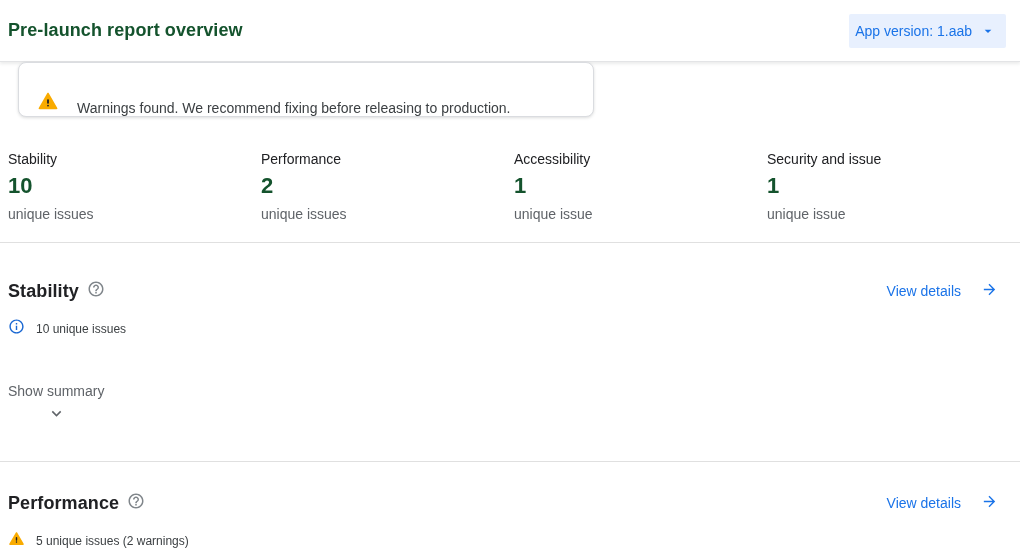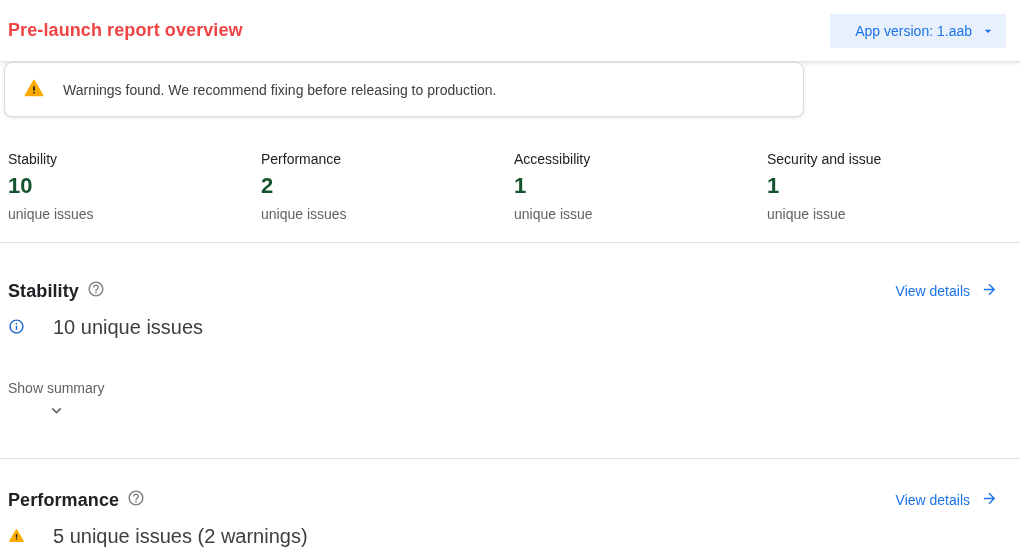--- a/index.html
+++ b/index.html
@@ -20,52 +20,52 @@
     padding: 0 14px 0 8px;
     border-bottom: 1px solid #e3e4e6;
     box-shadow: 0 2px 3px rgba(60,64,67,0.10);
     position: relative;
     z-index: 1;
   }
   .page-title {
     font-size: 18px;
     font-weight: 600;
     letter-spacing: 0.1px;
-    color: #ef4444;
+    color: #14532d;
   }
   .version-btn {
     display: flex;
     align-items: center;
     gap: 8px;
     background: #e8f0fe;
     color: #1a73e8;
     border: none;
     border-radius: 2px;
     height: 34px;
-    padding: 0 10px 0 25px;
+    padding: 0 10px 0 6px;
     font-family: "Liberation Sans", sans-serif;
     font-size: 14px;
     font-weight: 500;
     cursor: pointer;
   }
   .version-btn svg { display: block; }
 
   
   .banner {
     position: relative;
     z-index: 2;
-    margin-left: 4px;
-    width: 800px;
+    margin-left: 18px;
+    width: 576px;
     height: 55px;
     background: #ffffff;
     border: 1px solid #dadce0;
     border-radius: 8px;
     box-shadow: 0 1px 3px rgba(60,64,67,0.18);
     display: flex;
-    align-items: center;
+    align-items: flex-end;
     padding: 0 16px 0 18px;
     gap: 18px;
   }
   .banner-text { font-size: 14px; color: #3c4043; }
 
   
   .stats {
     display: grid;
     grid-template-columns: repeat(4, 1fr);
     padding: 34px 0 20px 8px;
@@ -85,34 +85,34 @@
     align-items: center;
     justify-content: space-between;
   }
   .section-title-wrap { display: flex; align-items: center; gap: 8px; }
   .section-title { font-size: 18px; line-height: 21px; font-weight: 600; letter-spacing: 0.1px; color: #202124; }
   .help-icon { display: block; cursor: pointer; }
 
   .view-details {
     display: flex;
     align-items: center;
-    gap: 11px;
+    gap: 20px;
     color: #1a73e8;
     font-size: 14px;
     font-weight: 500;
     text-decoration: none;
     cursor: pointer;
   }
 
   .status-row {
     display: flex;
     align-items: center;
-    gap: 28px;
+    gap: 11px;
     margin-top: 16px;
-    font-size: 20px;
+    font-size: 12px;
     line-height: 16px;
     color: #3c4043;
   }
 
   .show-summary {
     display: flex;
     align-items: center;
     gap: 5px;
     margin-top: 44px;
     font-size: 14px;

